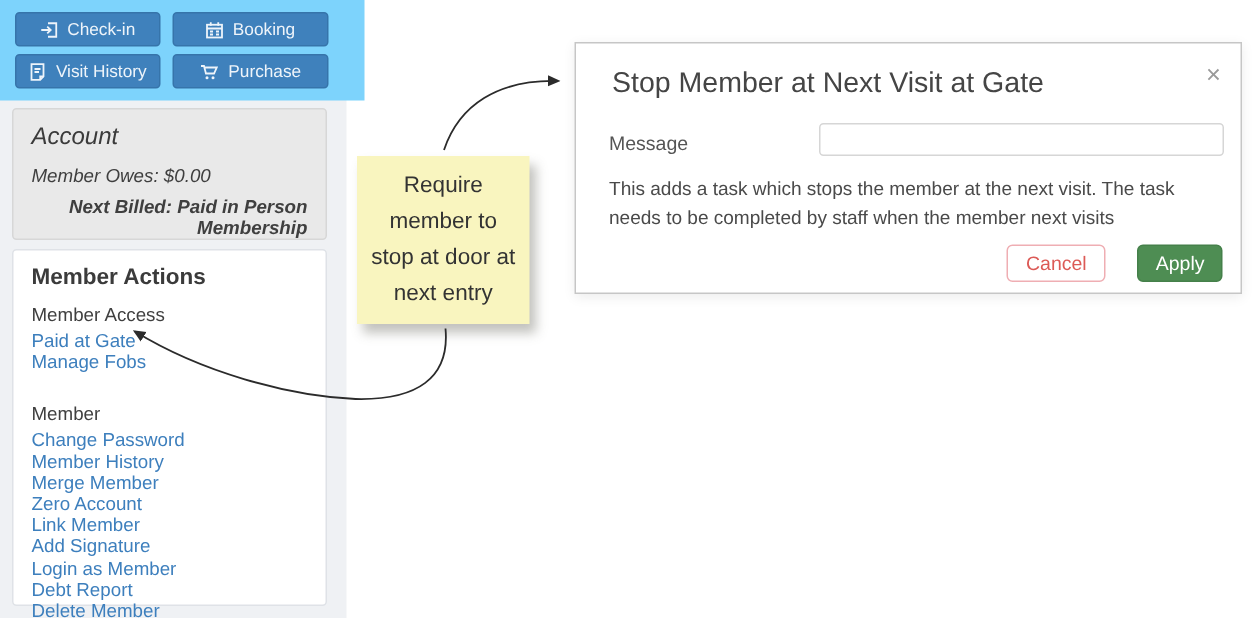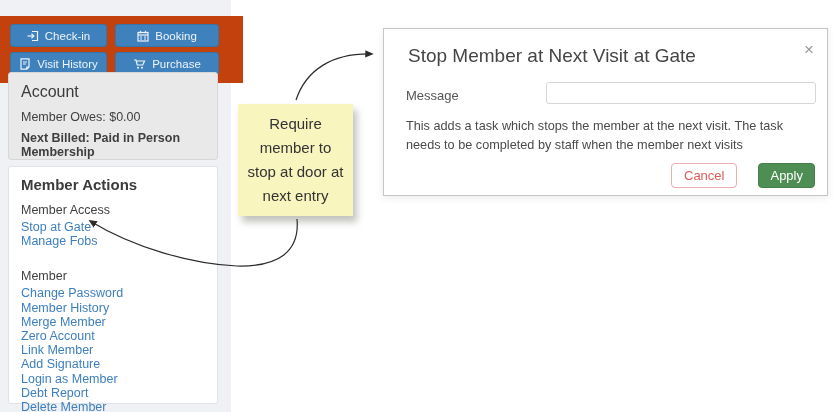--- a/index.html
+++ b/index.html
@@ -2,33 +2,33 @@
 <html><head>
 <meta charset="utf-8">
 <style>
   * { margin:0; padding:0; box-sizing:border-box; }
   html,body { width:838px; height:412px; background:#fff; overflow:hidden;
               font-family:"Liberation Sans", sans-serif; }
   body { position:relative; }
 
   
   .left-col { position:absolute; left:0; top:0; width:231px; height:412px; background:#eff1f4; }
-  .buttons-panel { position:absolute; left:0; top:16px; width:243px; height:67px; background:#c2410c; }
+  .buttons-panel { position:absolute; left:0; top:0; width:243px; height:67px; background:#7dd3fc; }
   .btn-grid { position:absolute; left:10px; top:8px; display:grid;
               grid-template-columns:97px 104px; column-gap:8px; row-gap:5px; }
   .blue-btn { height:23px; background:#3f81bc; border:1px solid #3674aa; border-radius:3px;
               color:#eef4fa; font-size:11.5px; display:flex; align-items:center; justify-content:center;
               gap:6px; cursor:pointer; }
   .blue-btn svg { flex:0 0 auto; display:block; }
 
   .panel { position:absolute; left:8px; width:210px; border-radius:3px; }
-  .account-panel { top:72px; height:88px; background:#e9e9e9; border:1px solid #d7d7d7; padding:10px 12px; }
+  .account-panel { top:72px; height:88px; background:#e9e9e9; border:1px solid #d7d7d7; padding:10px 12px;font-style:italic; }
   .account-panel h2 { font-size:16px; font-weight:400; color:#3b3b3b; margin-bottom:9px; }
   .account-line { font-size:12.5px; color:#3f3f3f; margin-bottom:7px; }
-  .account-line.bold { font-weight:bold; }
+  .account-line.bold { font-weight:bold;text-align:right; }
 
   .actions-panel { top:166px; height:238px; background:#ffffff; border:1px solid #dfe2e7; padding:9px 12px; }
   .actions-panel h2 { font-size:15px; font-weight:700; color:#3b3b3b; margin-bottom:10px; }
   .group-heading { font-size:12.5px; color:#3f3f3f; margin-bottom:3px; }
   .link-list a { display:block; font-size:12.5px; line-height:14.2px; color:#3d7fbd;
                  text-decoration:none; cursor:pointer; }
   .group-gap { height:21px; }
 
   
   .sticky-note { position:absolute; left:238px; top:104px; width:115px; height:112px;
@@ -117,21 +117,21 @@
     <h2>Account</h2>
     <div class="account-line">Member Owes: $0.00</div>
     <div class="account-line bold">Next Billed: Paid in Person Membership</div>
   </div>
 
   <div class="panel actions-panel">
     <h2>Member Actions</h2>
 
     <div class="group-heading">Member Access</div>
     <div class="link-list">
-      <a>Stop at Gate</a>
+      <a>Paid at Gate</a>
       <a>Manage Fobs</a>
     </div>
 
     <div class="group-gap"></div>
 
     <div class="group-heading">Member</div>
     <div class="link-list">
       <a>Change Password</a>
       <a>Member History</a>
       <a>Merge Member</a>

